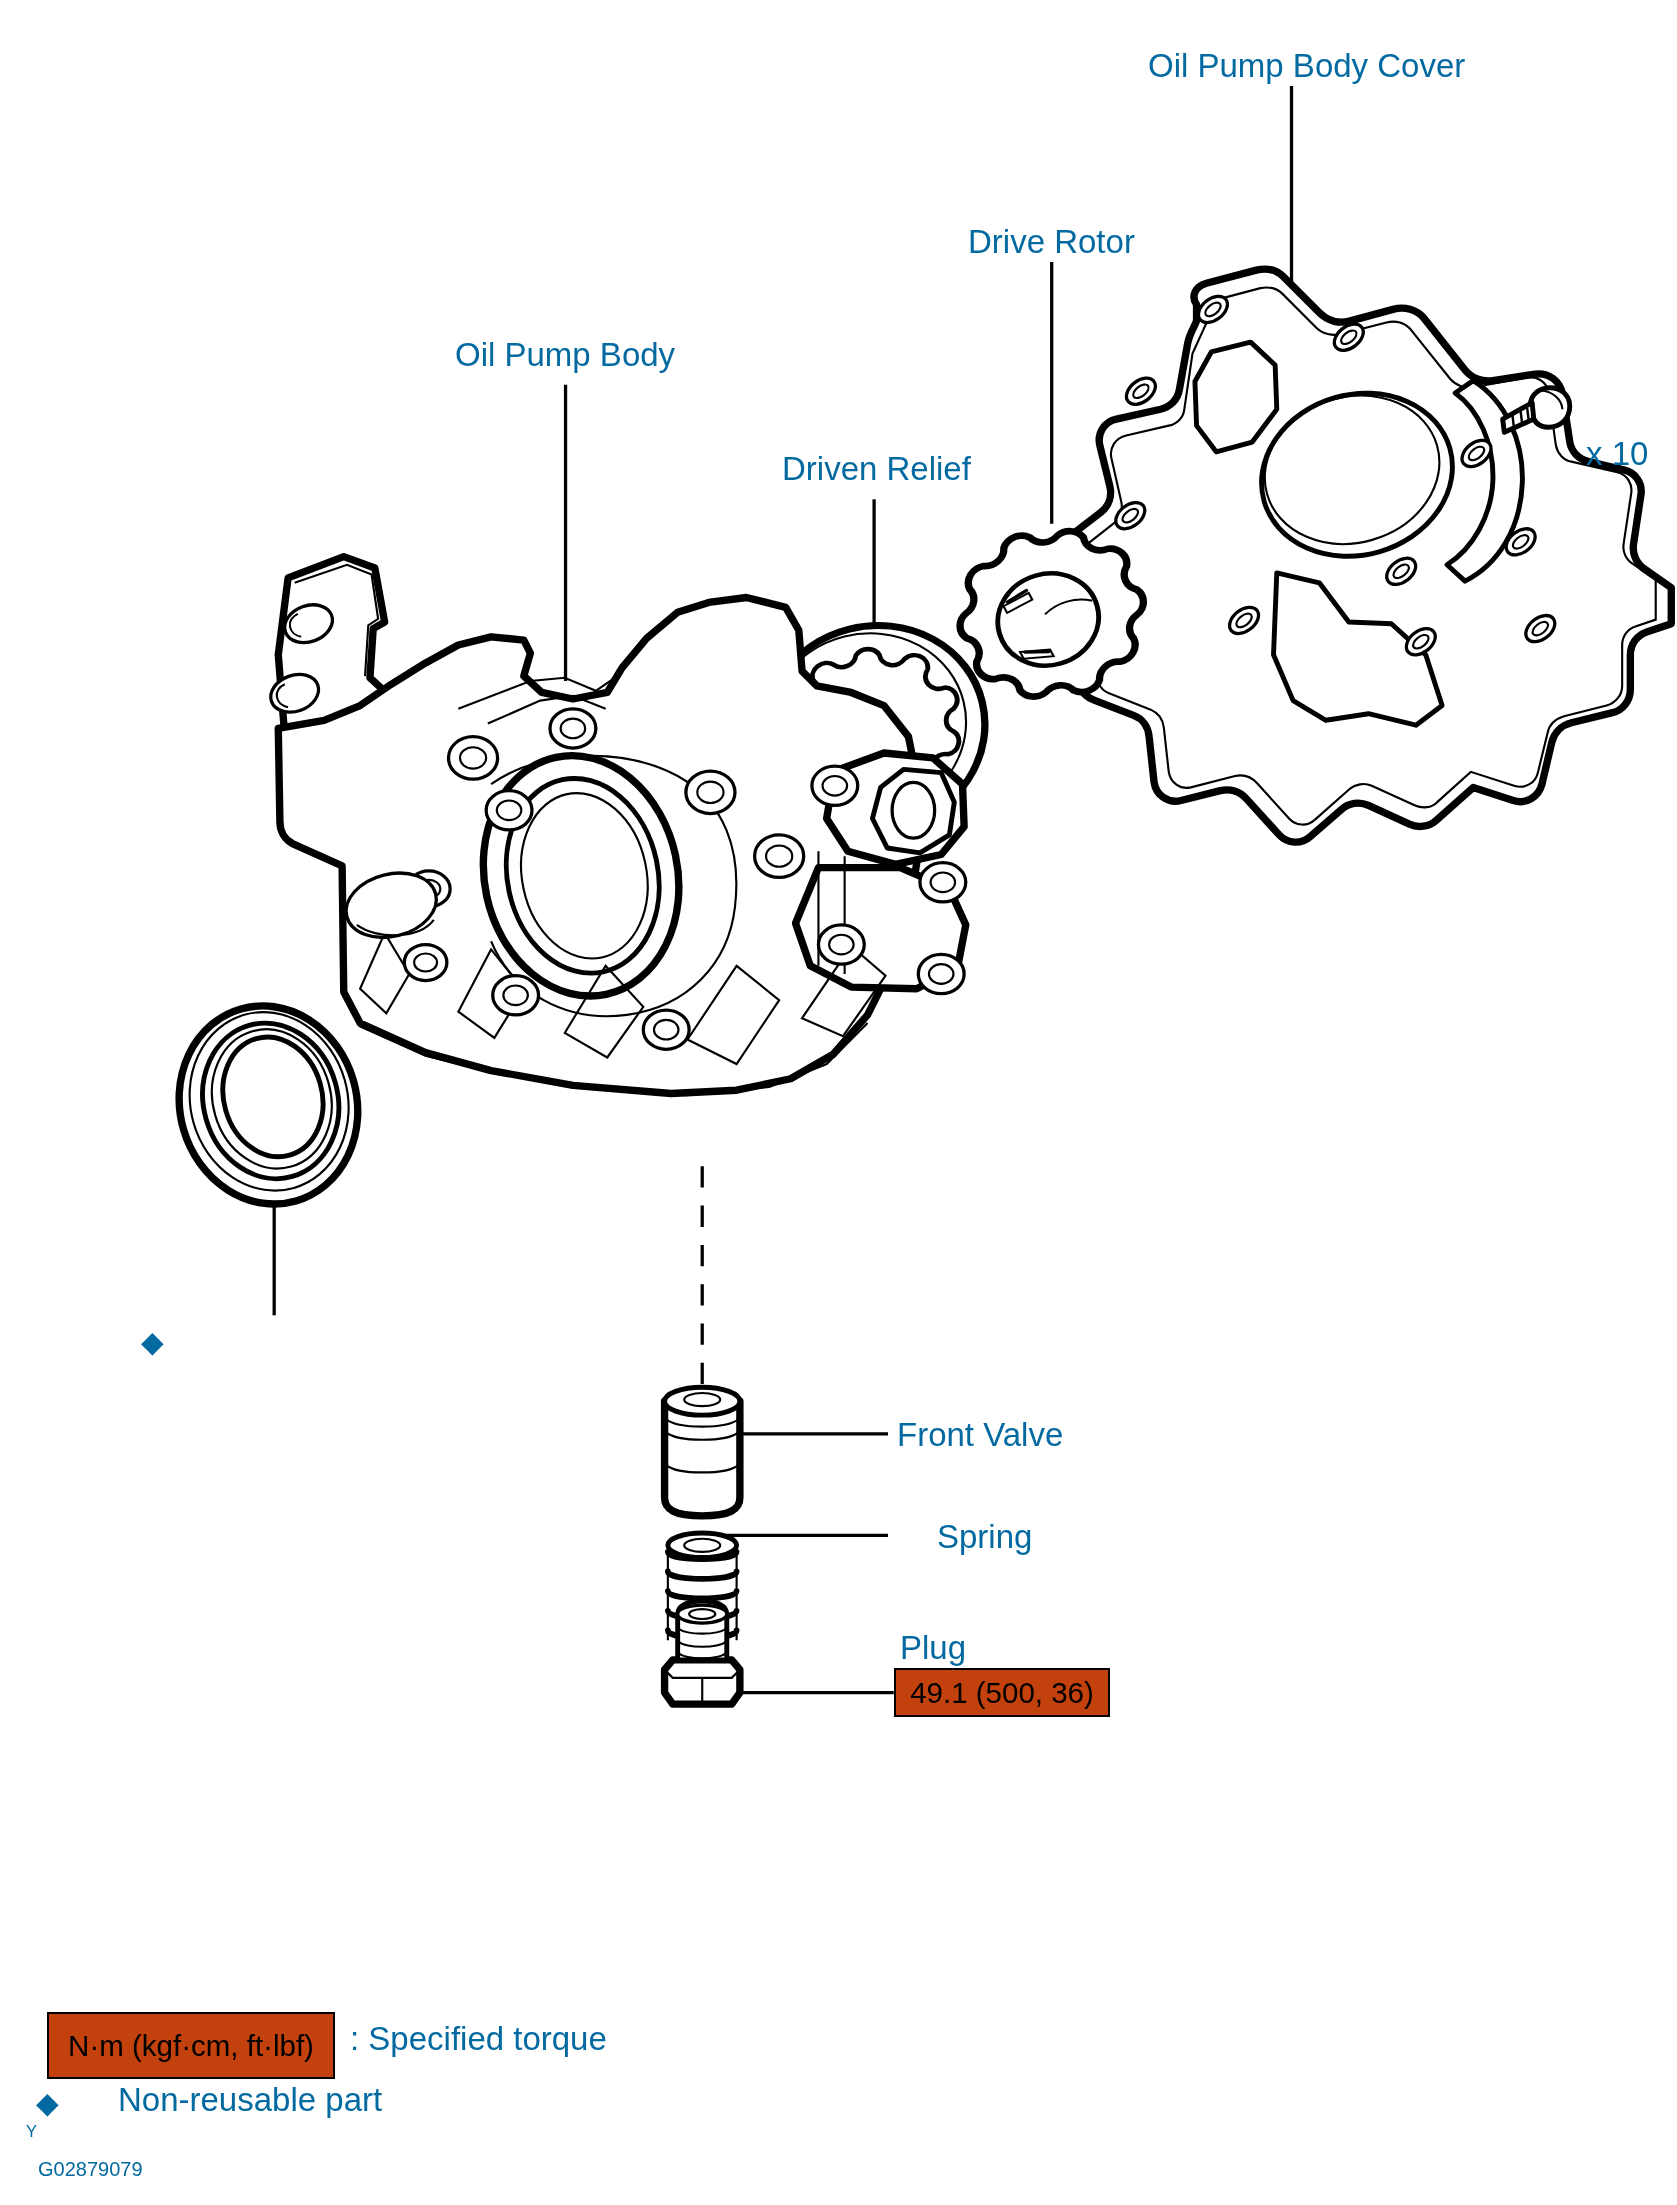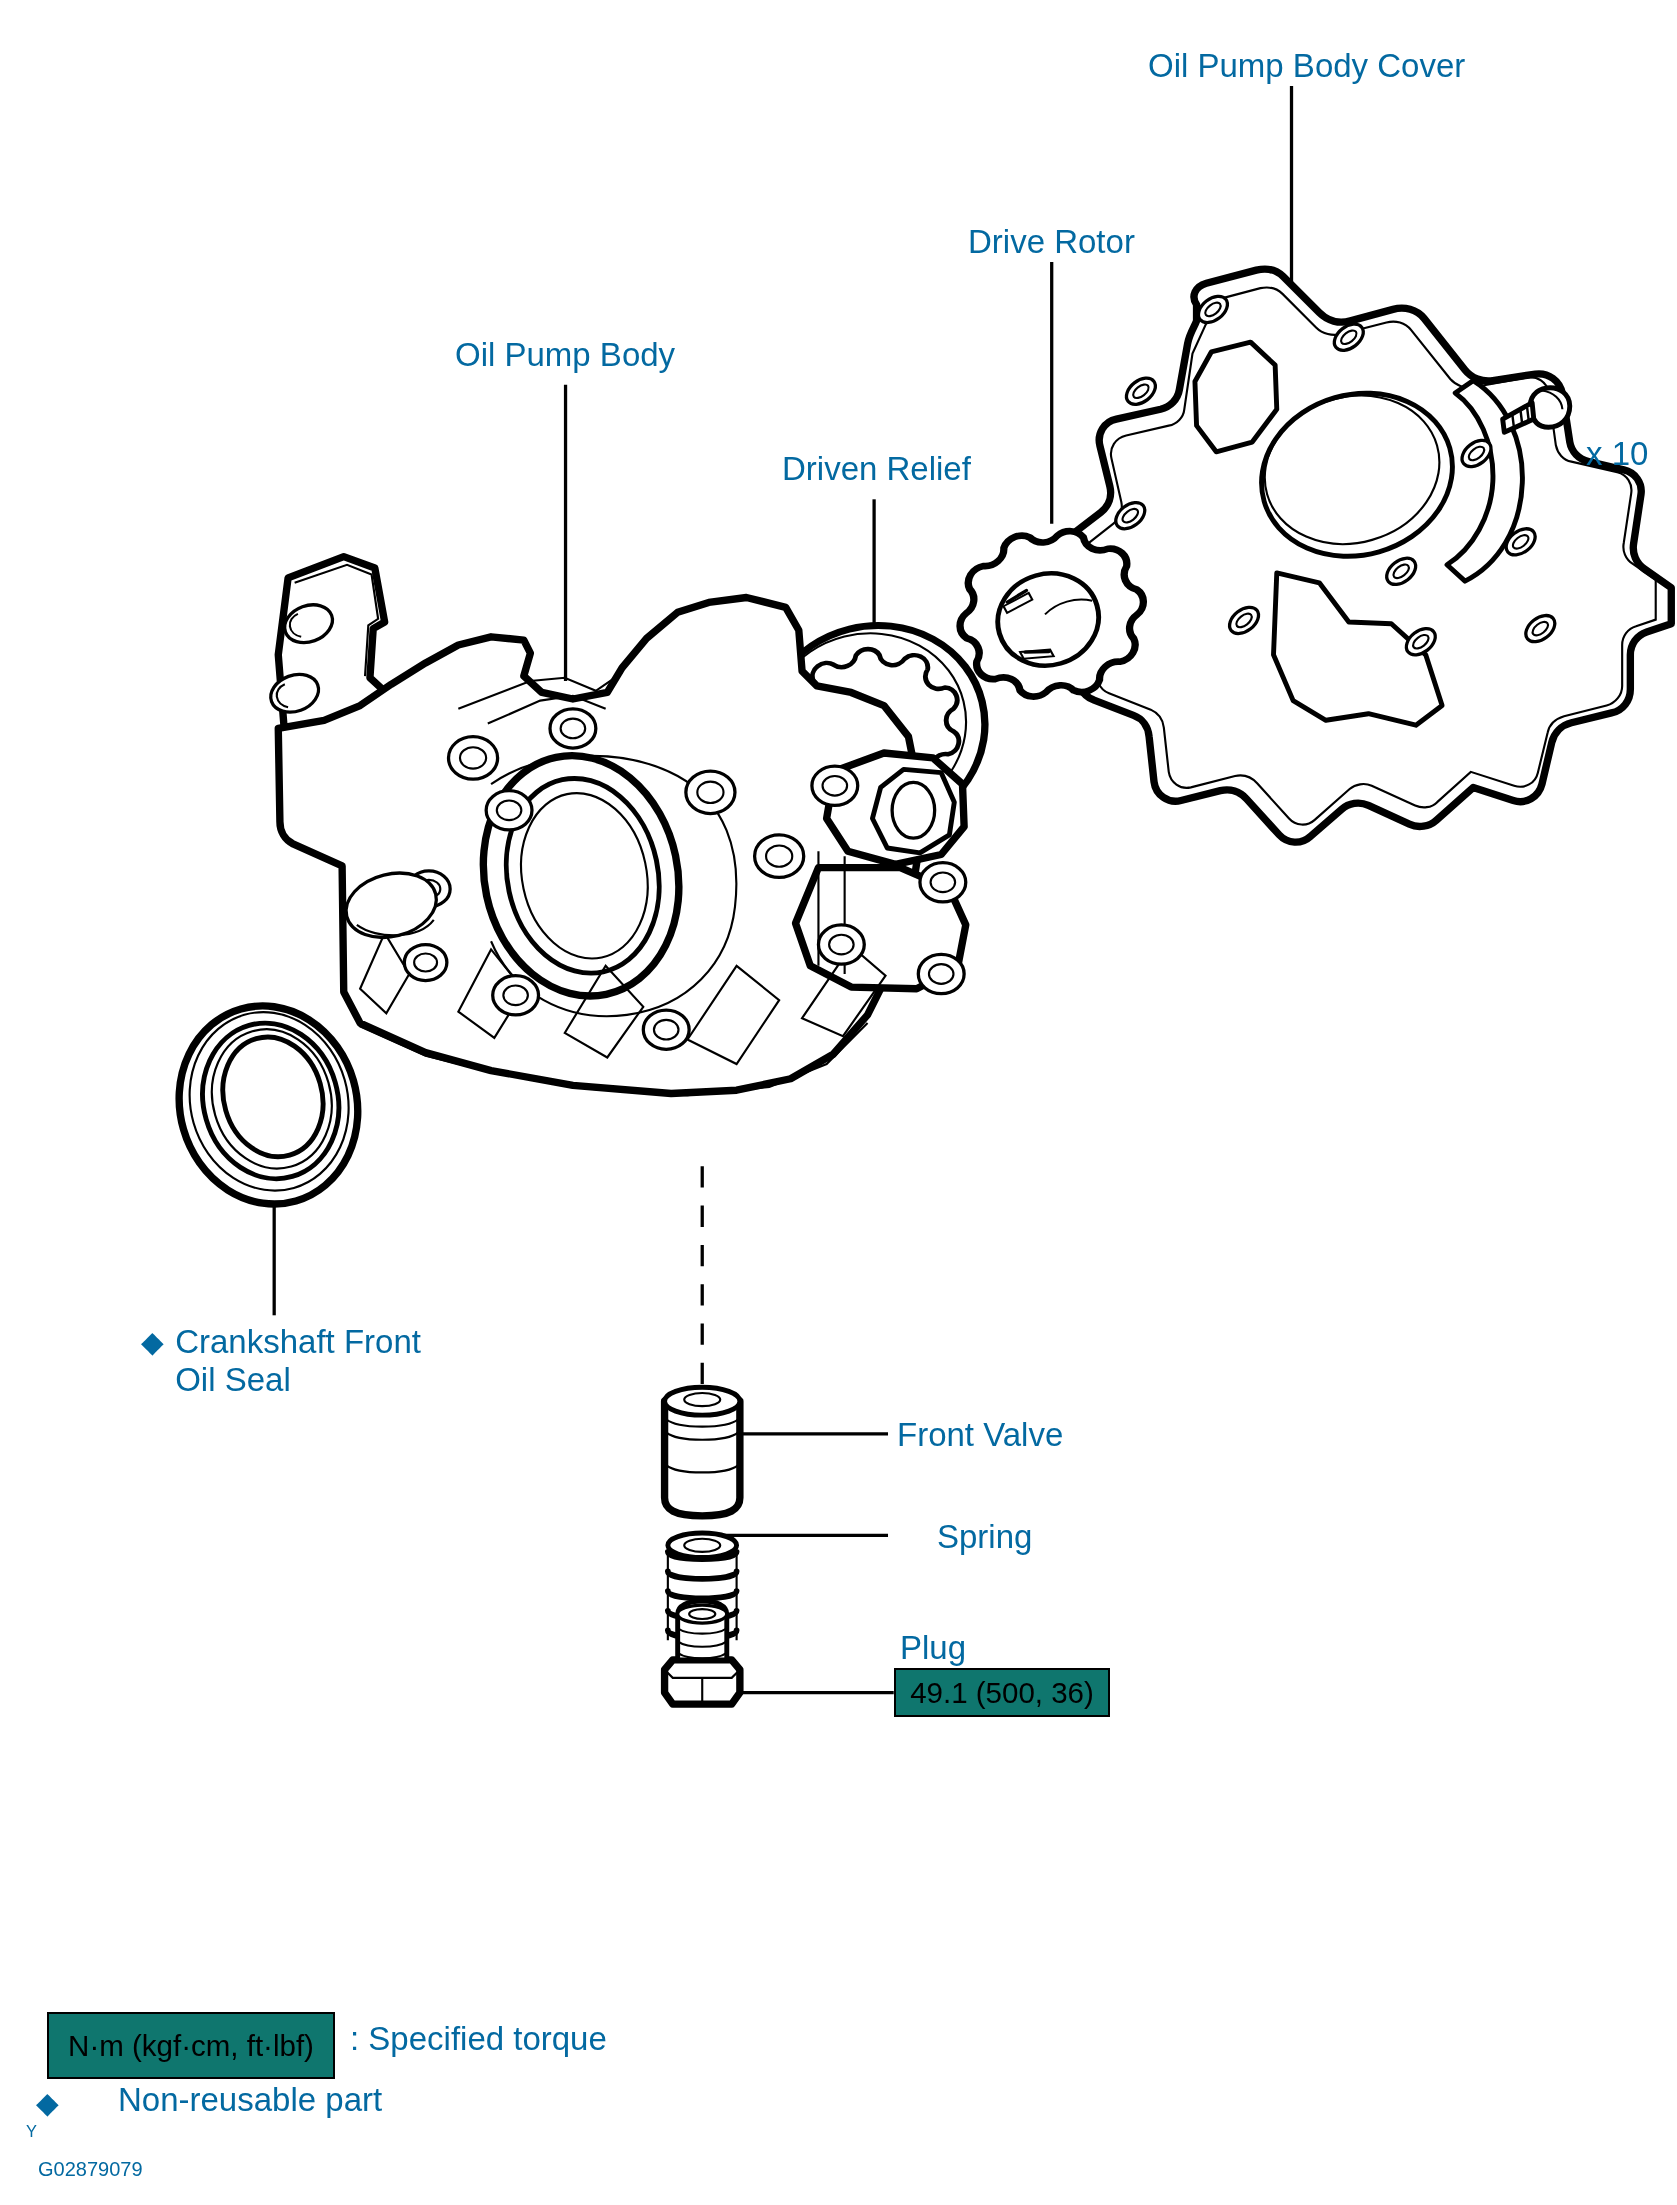--- a/index.html
+++ b/index.html
@@ -36,21 +36,21 @@
   }
   .lbl-id { font-size: 20px; line-height: 28px; }
   .lbl-tiny { font-size: 16.4px; }
   .boxed {
     position: absolute;
     border: 2.5px solid #000;
     box-sizing: border-box;
     display: flex;
     align-items: center;
     justify-content: center;
-    background: #0f766e;
+    background: #c2410c;
   }
   .boxed span { font-size: 29.5px; font-family: "Liberation Sans", sans-serif; }
 </style>
 </head>
 <body>
 
 <div id="page">
 
   <svg id="art" viewBox="0 0 2049 2694" xmlns="http://www.w3.org/2000/svg">
 
@@ -461,22 +461,20 @@
   <div class="lbl" style="left:1148px; top:47px;">Oil Pump Body Cover</div>
 
   <div class="lbl" style="left:968px; top:223px;">Drive Rotor</div>
 
   <div class="lbl" style="left:455px; top:336px;">Oil Pump Body</div>
 
   <div class="lbl" style="left:782px; top:450px;">Driven Relief</div>
 
   <div style="position:absolute; left:141px; top:1323px; display:flex; align-items:flex-start; gap:11.5px;">
     <span class="lbl" style="position:static; font-size:29.5px; line-height:38px;">◆</span>
-    <span class="lbl" style="position:static;">Crankshaft Front
-Oil Seal</span>
   </div>
 
   <div class="lbl" style="left:897px; top:1416px;">Front Valve</div>
 
   <div class="lbl" style="left:897px; top:1518px;margin-left:40px;">Spring</div>
 
   <div class="lbl" style="left:900px; top:1629px;">Plug</div>
 
   <div class="lbl" style="left:1586px; top:435px;">x 10</div>
 

